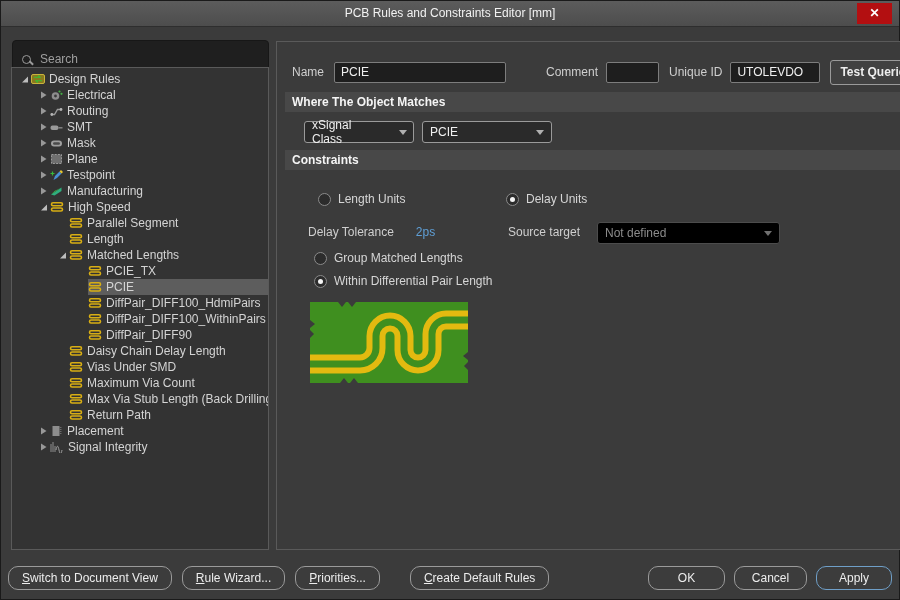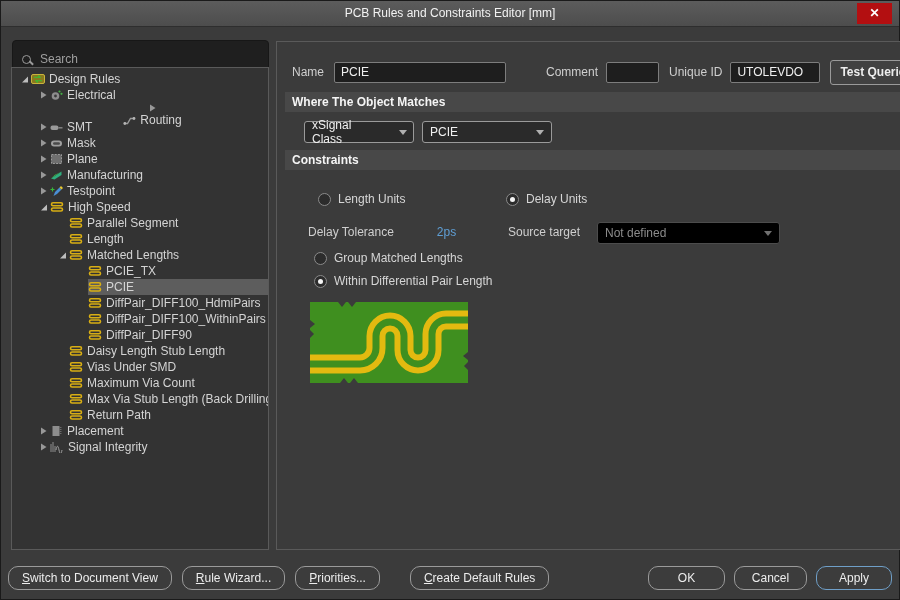--- a/index.html
+++ b/index.html
@@ -85,21 +85,21 @@
   .combo-source { top:180px; left:320px; width:183px; }
 
   .radio-row { position:absolute; display:flex; align-items:center; gap:7px; cursor:default; }
   .radio { width:13px; height:13px; border-radius:50%; background:#2c2c2c; border:1px solid #8a8a8a; position:relative; flex:none; }
   .radio.checked::after { content:''; position:absolute; inset:3px; border-radius:50%; background:#f4f4f4; }
   .rr-length { top:150px; left:41px; }
   .rr-delay  { top:150px; left:229px; }
   .rr-group  { top:209px; left:37px; }
   .rr-within { top:232px; left:37px; }
 
-  .tol-row { position:absolute; top:183px; left:31px; display:flex; align-items:flex-end;gap:21px; }
+  .tol-row { position:absolute; top:183px; left:31px; display:flex; align-items:flex-end; }
   .tol-value { color:var(--accent-blue,#5f9fd6); margin-left:22px; }
   .src-label { position:absolute; top:183px; left:231px; }
 
   .pcb-img { position:absolute; top:260px; left:33px; width:158px; height:81px; }
 
   
   .footer-left { position:absolute; left:7px; bottom:9px; display:flex; gap:10px; }
   .footer-right { position:absolute; right:7px; bottom:9px; display:flex; gap:9px; }
   .footer-btn { height:24px; padding:0 13px; background:#3c3c3c; border:1px solid #9a9a9a; border-radius:10px; color:#ededed; font:inherit; cursor:pointer; }
   .footer-btn u { text-decoration:underline; }
@@ -153,21 +153,21 @@
             <svg width="13" height="12" viewBox="0 0 13 12">
               <circle cx="5.5" cy="7" r="3.8" fill="#8d8d8d"></circle>
               <circle cx="5.5" cy="7" r="1.4" fill="#3a3a3a"></circle>
               <circle cx="9.5" cy="2.5" r="1.1" fill="#43b043"></circle>
               <circle cx="11.5" cy="4.8" r="1.1" fill="#43b043"></circle>
             </svg>
           </span>
         <span class="tr-label">Electrical</span>
       </span>
     </div>
-      <div class="tree-row" style="padding-left: 25px; flex-direction: column;">
+      <div class="tree-row" style="padding-left: 25px;">
       <span class="tr-arrow">
           <svg width="9" height="10" viewBox="0 0 9 10">
             <path d="M2 1.5 L7.5 5 L2 8.5 Z" fill="#989898"></path>
           </svg>
         </span>
       <span class="tr-main">
         <span class="tr-icon">
             <svg width="13" height="12" viewBox="0 0 13 12">
               <path d="M1.5 9.5h3l3-5h4" stroke="#9a9a9a" stroke-width="1.4" fill="none"></path>
               <circle cx="1.8" cy="9.5" r="1.4" fill="#b5b5b5"></circle>
@@ -226,47 +226,47 @@
     </div>
       <div class="tree-row" style="padding-left: 25px;">
       <span class="tr-arrow">
           <svg width="9" height="10" viewBox="0 0 9 10">
             <path d="M2 1.5 L7.5 5 L2 8.5 Z" fill="#989898"></path>
           </svg>
         </span>
       <span class="tr-main">
         <span class="tr-icon">
             <svg width="13" height="12" viewBox="0 0 13 12">
-              <path d="M1 9.5 L11.5 2.5 L11.5 6 L4.5 10.5 Z" fill="#2fae7f"></path>
-              <path d="M1 9.5 L8 4.5 L11.5 2.5 L5 5.8 Z" fill="#43c743"></path>
-            </svg>
-          </span>
-        <span class="tr-label">Manufacturing</span>
-      </span>
-    </div>
-      <div class="tree-row" style="padding-left: 25px;">
-      <span class="tr-arrow">
-          <svg width="9" height="10" viewBox="0 0 9 10">
-            <path d="M2 1.5 L7.5 5 L2 8.5 Z" fill="#989898"></path>
-          </svg>
-        </span>
-      <span class="tr-main">
-        <span class="tr-icon">
-            <svg width="13" height="12" viewBox="0 0 13 12">
               <path d="M3.5 11 L5 7 L9.5 2.5 L11.5 4.5 L7 9 Z" fill="#4a8fd4"></path>
               <path d="M9.5 2.5 L11 1 L13 3 L11.5 4.5 Z" fill="#e8c830"></path>
               <path d="M0.5 4.5h4M2.5 2.5v4" stroke="#39b939" stroke-width="1.2"></path>
             </svg>
           </span>
         <span class="tr-label">Testpoint</span>
       </span>
     </div>
       <div class="tree-row" style="padding-left: 25px;">
       <span class="tr-arrow">
           <svg width="9" height="10" viewBox="0 0 9 10">
+            <path d="M2 1.5 L7.5 5 L2 8.5 Z" fill="#989898"></path>
+          </svg>
+        </span>
+      <span class="tr-main">
+        <span class="tr-icon">
+            <svg width="13" height="12" viewBox="0 0 13 12">
+              <path d="M1 9.5 L11.5 2.5 L11.5 6 L4.5 10.5 Z" fill="#2fae7f"></path>
+              <path d="M1 9.5 L8 4.5 L11.5 2.5 L5 5.8 Z" fill="#43c743"></path>
+            </svg>
+          </span>
+        <span class="tr-label">Manufacturing</span>
+      </span>
+    </div>
+      <div class="tree-row" style="padding-left: 25px;">
+      <span class="tr-arrow">
+          <svg width="9" height="10" viewBox="0 0 9 10">
             <path d="M8 2.5 V8.5 H2 Z" fill="#bdbdbd"></path>
           </svg>
         </span>
       <span class="tr-main">
         <span class="tr-icon">
             <svg width="14" height="12" viewBox="0 0 14 12">
               <rect x="1.5" y="1.8" width="11" height="3" rx="1.5" fill="none" stroke="#d8ae14" stroke-width="1.6"></rect>
               <rect x="1.5" y="7" width="11" height="3" rx="1.5" fill="none" stroke="#d8ae14" stroke-width="1.6"></rect>
             </svg>
           </span>
@@ -375,21 +375,21 @@
     </div>
       <div class="tree-row" style="padding-left: 44px;">
       <span class="tr-arrow"></span>
       <span class="tr-main">
         <span class="tr-icon">
             <svg width="14" height="12" viewBox="0 0 14 12">
               <rect x="1.5" y="1.8" width="11" height="3" rx="1.5" fill="none" stroke="#d8ae14" stroke-width="1.6"></rect>
               <rect x="1.5" y="7" width="11" height="3" rx="1.5" fill="none" stroke="#d8ae14" stroke-width="1.6"></rect>
             </svg>
           </span>
-        <span class="tr-label">Daisy Length Stub Length</span>
+        <span class="tr-label">Daisy Chain Delay Length</span>
       </span>
     </div>
       <div class="tree-row" style="padding-left: 44px;">
       <span class="tr-arrow"></span>
       <span class="tr-main">
         <span class="tr-icon">
             <svg width="14" height="12" viewBox="0 0 14 12">
               <rect x="1.5" y="1.8" width="11" height="3" rx="1.5" fill="none" stroke="#d8ae14" stroke-width="1.6"></rect>
               <rect x="1.5" y="7" width="11" height="3" rx="1.5" fill="none" stroke="#d8ae14" stroke-width="1.6"></rect>
             </svg>

